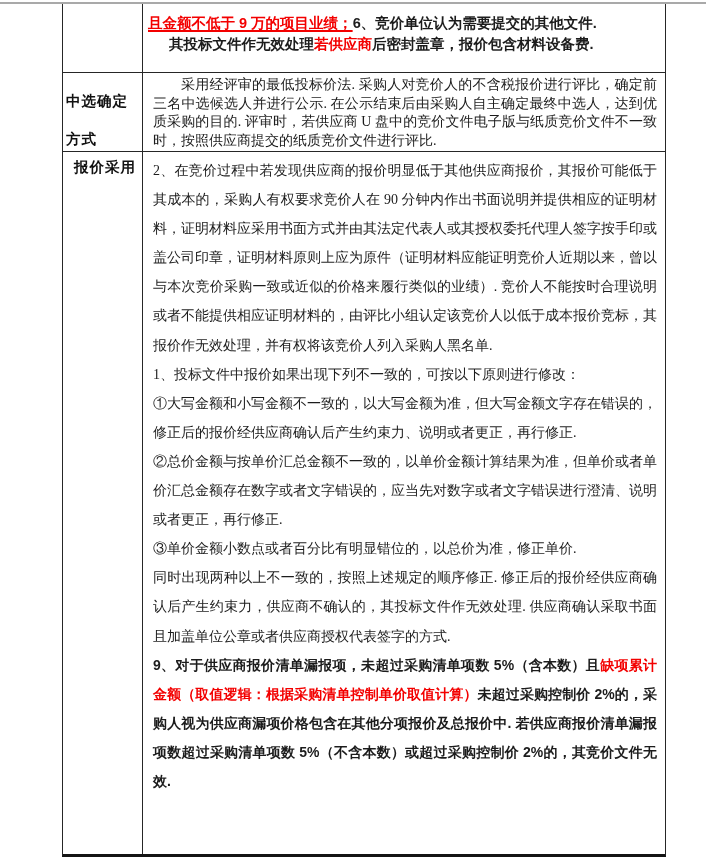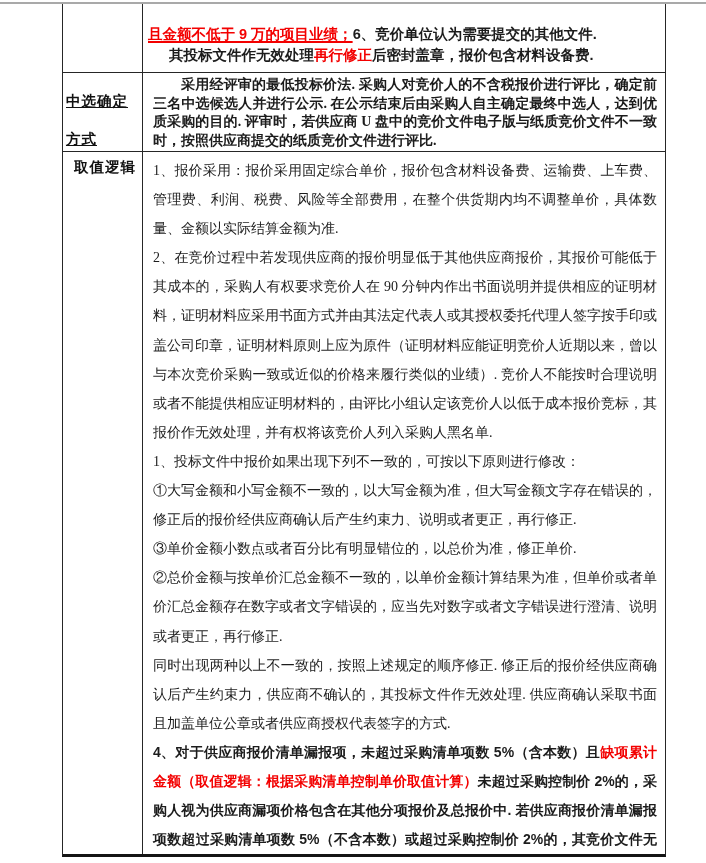--- a/index.html
+++ b/index.html
@@ -15,58 +15,57 @@
   }
   .row { display:flex; min-height:0; }
   .row1 { height:68px; border-bottom:1.5px solid #262626; }
   .row2 { height:78px; border-bottom:1.5px solid #262626; }
   .row3 { flex:1; }
   .label-cell {
     width:80px; flex:0 0 80px; border-right:1.5px solid #262626; box-sizing:border-box;
     font-family:"Liberation Sans","DejaVu Sans",sans-serif; font-weight:bold;
     font-size:14.5px; color:#111; overflow:hidden;
   }
-  .row2 .label-cell { padding:9px 1px 0 3px; line-height:38px; letter-spacing:1px;text-decoration:underline; }
+  .row2 .label-cell { padding:9px 1px 0 3px; line-height:38px; letter-spacing:1px; }
   .row3 .label-cell { padding:6px 1px 0 11px; letter-spacing:1px; }
   .content-cell { flex:1; box-sizing:border-box; color:#1c1c1c; overflow:hidden; }
-  .row1 .content-cell { padding:20px 6px 0 5px; font-size:14.5px; line-height:21px; }
-  .row2 .content-cell { padding:3px 8px 0 10px; font-size:14px; line-height:18.5px; text-align:justify;font-weight:bold; }
+  .row1 .content-cell { padding:9px 6px 0 5px; font-size:14.5px; line-height:21px; }
+  .row2 .content-cell { padding:3px 8px 0 10px; font-size:14px; line-height:18.5px; text-align:justify; }
   .row3 .content-cell { padding:4px 8px 0 10px; font-size:14px; line-height:29.1px; text-align:justify; }
   .para { margin:0; }
   .hang { text-indent:21px; }
   .indent2 { text-indent:2em; }
   .b { font-weight:bold; font-family:"Liberation Sans","DejaVu Sans",sans-serif; }
   .red { color:#f30000; }
   .u { text-decoration:underline; text-decoration-thickness:1.5px; text-underline-offset:2px; }
 </style>
 </head>
 <body>
 
 <div class="top-rule"></div>
 
 <div class="tbl">
   <div class="row row1">
     <div class="label-cell"></div>
     <div class="content-cell">
         <div class="para"><span class="b red u">且金额不低于 9 万的项目业绩；</span><span class="b">6、竞价单位认为需要提交的其他文件. </span></div>
-        <div class="para hang"><span class="b">其投标文件作无效处理</span><span class="b red">再行修正</span><span class="b">后密封盖章，报价包含材料设备费.</span></div>
+        <div class="para hang"><span class="b">其投标文件作无效处理</span><span class="b red">若供应商</span><span class="b">后密封盖章，报价包含材料设备费.</span></div>
       </div>
   </div>
   <div class="row row2">
     <div class="label-cell">中选确定方式</div>
     <div class="content-cell">
         <div class="para indent2"><span>采用经评审的最低投标价法. 采购人对竞价人的不含税报价进行评比，确定前三名中选候选人并进行公示. 在公示结束后由采购人自主确定最终中选人，达到优质采购的目的. 评审时，若供应商 U 盘中的竞价文件电子版与纸质竞价文件不一致时，按照供应商提交的纸质竞价文件进行评比.</span></div>
       </div>
   </div>
   <div class="row row3">
-    <div class="label-cell">取值逻辑</div>
+    <div class="label-cell">报价采用</div>
     <div class="content-cell">
-        <div class="para"><span>1、报价采用：报价采用固定综合单价，报价包含材料设备费、运输费、上车费、管理费、利润、税费、风险等全部费用，在整个供货期内均不调整单价，具体数量、金额以实际结算金额为准.</span></div>
         <div class="para"><span>2、在竞价过程中若发现供应商的报价明显低于其他供应商报价，其报价可能低于其成本的，采购人有权要求竞价人在 90 分钟内作出书面说明并提供相应的证明材料，证明材料应采用书面方式并由其法定代表人或其授权委托代理人签字按手印或盖公司印章，证明材料原则上应为原件（证明材料应能证明竞价人近期以来，曾以与本次竞价采购一致或近似的价格来履行类似的业绩）. 竞价人不能按时合理说明或者不能提供相应证明材料的，由评比小组认定该竞价人以低于成本报价竞标，其报价作无效处理，并有权将该竞价人列入采购人黑名单.</span></div>
         <div class="para"><span>1、投标文件中报价如果出现下列不一致的，可按以下原则进行修改：</span></div>
         <div class="para"><span>①大写金额和小写金额不一致的，以大写金额为准，但大写金额文字存在错误的，修正后的报价经供应商确认后产生约束力、说明或者更正，再行修正.</span></div>
+        <div class="para"><span>②总价金额与按单价汇总金额不一致的，以单价金额计算结果为准，但单价或者单价汇总金额存在数字或者文字错误的，应当先对数字或者文字错误进行澄清、说明或者更正，再行修正.</span></div>
         <div class="para"><span>③单价金额小数点或者百分比有明显错位的，以总价为准，修正单价.</span></div>
-        <div class="para"><span>②总价金额与按单价汇总金额不一致的，以单价金额计算结果为准，但单价或者单价汇总金额存在数字或者文字错误的，应当先对数字或者文字错误进行澄清、说明或者更正，再行修正.</span></div>
         <div class="para"><span>同时出现两种以上不一致的，按照上述规定的顺序修正. 修正后的报价经供应商确认后产生约束力，供应商不确认的，其投标文件作无效处理. 供应商确认采取书面且加盖单位公章或者供应商授权代表签字的方式.</span></div>
-        <div class="para"><span class="b">4、对于供应商报价清单漏报项，未超过采购清单项数 5%（含本数）且</span><span class="b red">缺项累计金额（取值逻辑：根据采购清单控制单价取值计算）</span><span class="b">未超过采购控制价 2%的，采购人视为供应商漏项价格包含在其他分项报价及总报价中. 若供应商报价清单漏报项数超过采购清单项数 5%（不含本数）或超过采购控制价 2%的，其竞价文件无效.</span></div>
+        <div class="para"><span class="b">9、对于供应商报价清单漏报项，未超过采购清单项数 5%（含本数）且</span><span class="b red">缺项累计金额（取值逻辑：根据采购清单控制单价取值计算）</span><span class="b">未超过采购控制价 2%的，采购人视为供应商漏项价格包含在其他分项报价及总报价中. 若供应商报价清单漏报项数超过采购清单项数 5%（不含本数）或超过采购控制价 2%的，其竞价文件无效.</span></div>
       </div>
   </div>
 </div>
 
 </body></html>

